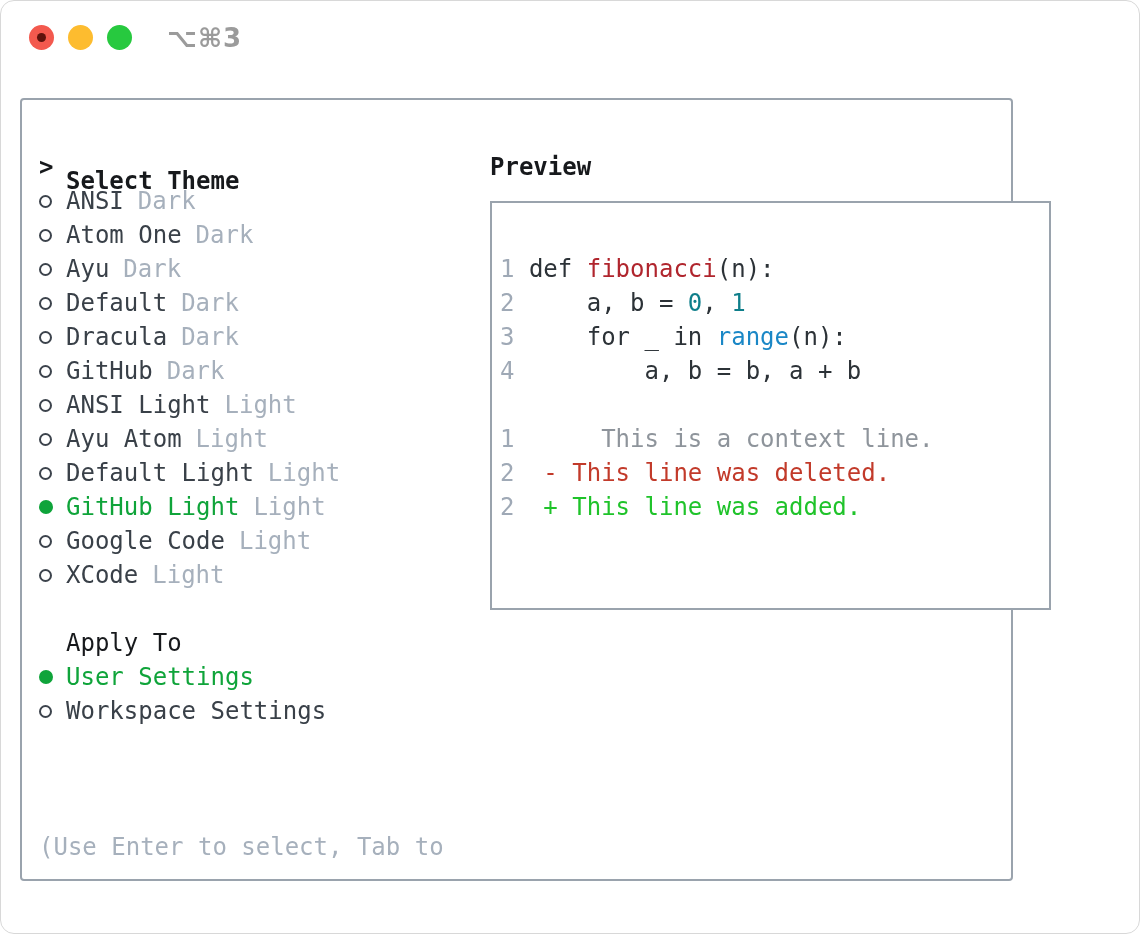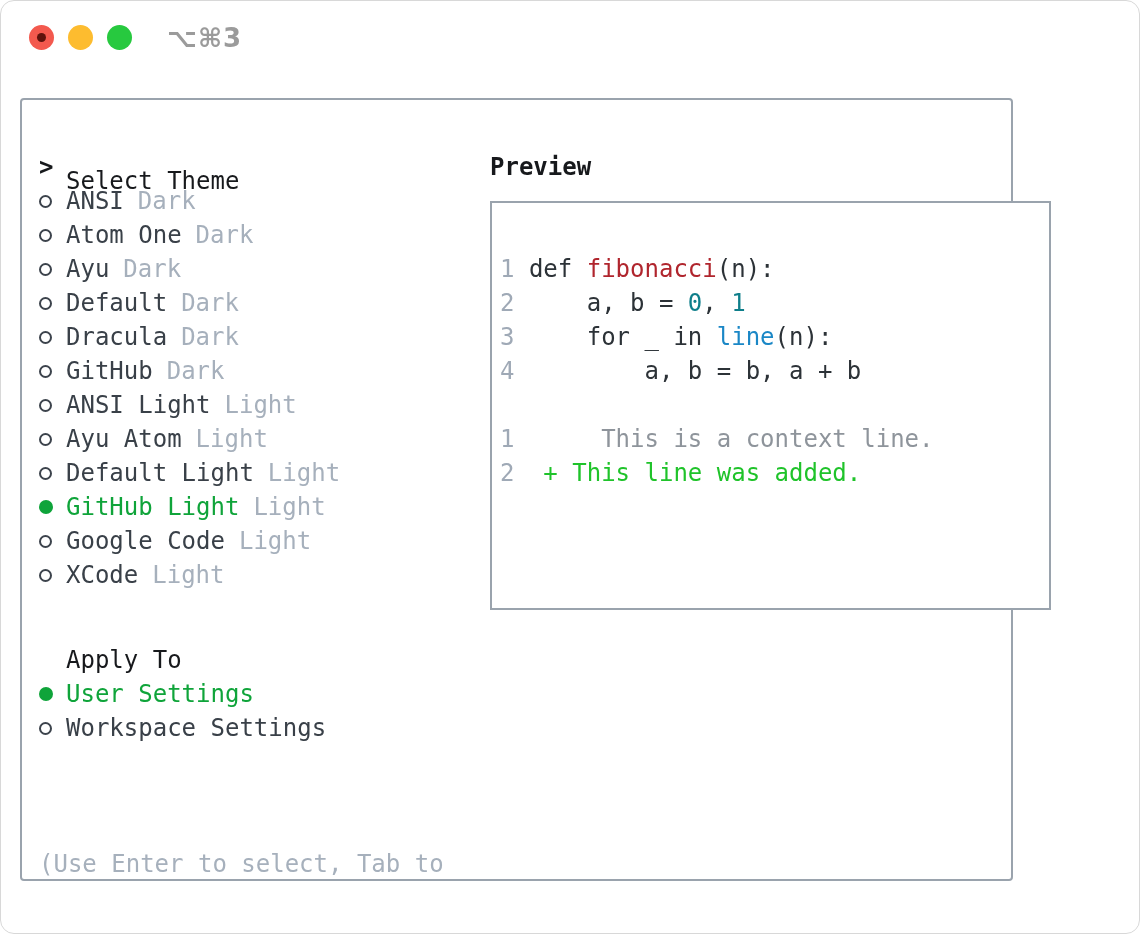--- a/index.html
+++ b/index.html
@@ -31,26 +31,26 @@
   }
 
   .left-col { position:absolute; left:17px; top:50px; }
   .row { display:flex; align-items:center; height:34px; font-size:24px; }
   .marker { width:27px; display:flex; align-items:center; flex:none; }
   .arrow { font-weight:700; color:var(--ink); font-size:24px; }
   .radio {
     width:13px; height:13px; border:2px solid #3c434c; border-radius:50%;
   }
   .radio.on { width:14px; height:14px; border-color:var(--accent_green); background:var(--accent_green); }
-  .header-label { font-weight:400; color:var(--ink);margin-top:28px; }
+  .header-label { font-weight:700; color:var(--ink);margin-top:28px; }
   .t-name { color:var(--name_ink); white-space:pre; }
   .t-variant { color:var(--muted); margin-left:14px; white-space:pre; }
   .row.selected .t-name { color:var(--accent_green); }
 
-  .apply-section { margin-top:51px; }
+  .apply-section { margin-top:34px; }
   .apply-header { margin-left:27px; color:var(--ink); }
   .apply-label { color:var(--name_ink); white-space:pre; }
   .row.selected .apply-label { color:var(--accent_green);text-align:center; }
 
   .hint { margin-top:34px; color:var(--muted); font-size:24px; line-height:34px; white-space:pre; }
 
   
   .preview-col { position:absolute; left:468px; top:50px; }
   .preview-title { font-weight:700; color:var(--ink); font-size:24px; height:34px; line-height:34px; }
   .preview-box {
@@ -202,23 +202,24 @@
         <div>change focus)</div>
       </div>
     </div>
 
     <div class="preview-col">
       <div class="preview-title">Preview</div>
       <div class="preview-box">
         <div id="preview-code">
             <div class="pline"><span class="s-ln">1</span><span class="s-code"> def </span><span class="s-fn">fibonacci</span><span class="s-code">(n):</span></div>
             <div class="pline"><span class="s-ln">2</span><span class="s-code">     a, b = </span><span class="s-num">0</span><span class="s-code">, </span><span class="s-num">1</span></div>
-            <div class="pline"><span class="s-ln">3</span><span class="s-code">     for _ in </span><span class="s-blue">line</span><span class="s-code">(n):</span></div>
+            <div class="pline"><span class="s-ln">3</span><span class="s-code">     for _ in </span><span class="s-blue">range</span><span class="s-code">(n):</span></div>
             <div class="pline"><span class="s-ln">4</span><span class="s-code">         a, b = b, a + b</span></div>
             <div class="pline"></div>
             <div class="pline"><span class="s-ln">1</span><span class="s-ctx">      This is a context line.</span></div>
+            <div class="pline"><span class="s-ln">2</span><span class="s-del">  - This line was deleted.</span></div>
             <div class="pline"><span class="s-ln">2</span><span class="s-add">  + This line was added.</span></div>
           </div>
       </div>
     </div>
 
   </div>
 </div>
 
 </body></html>

